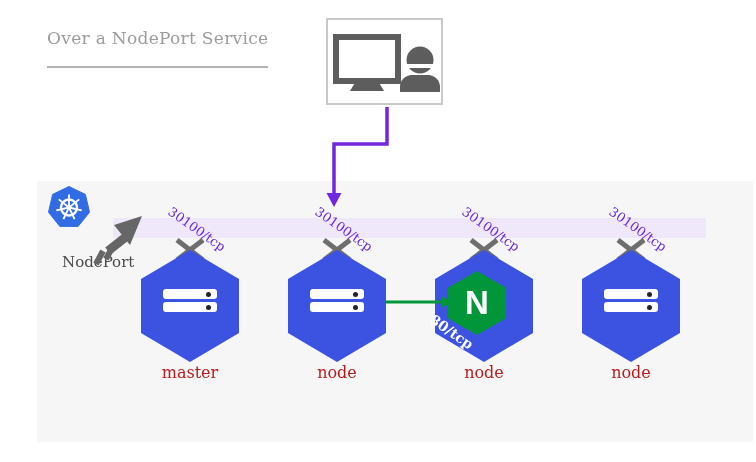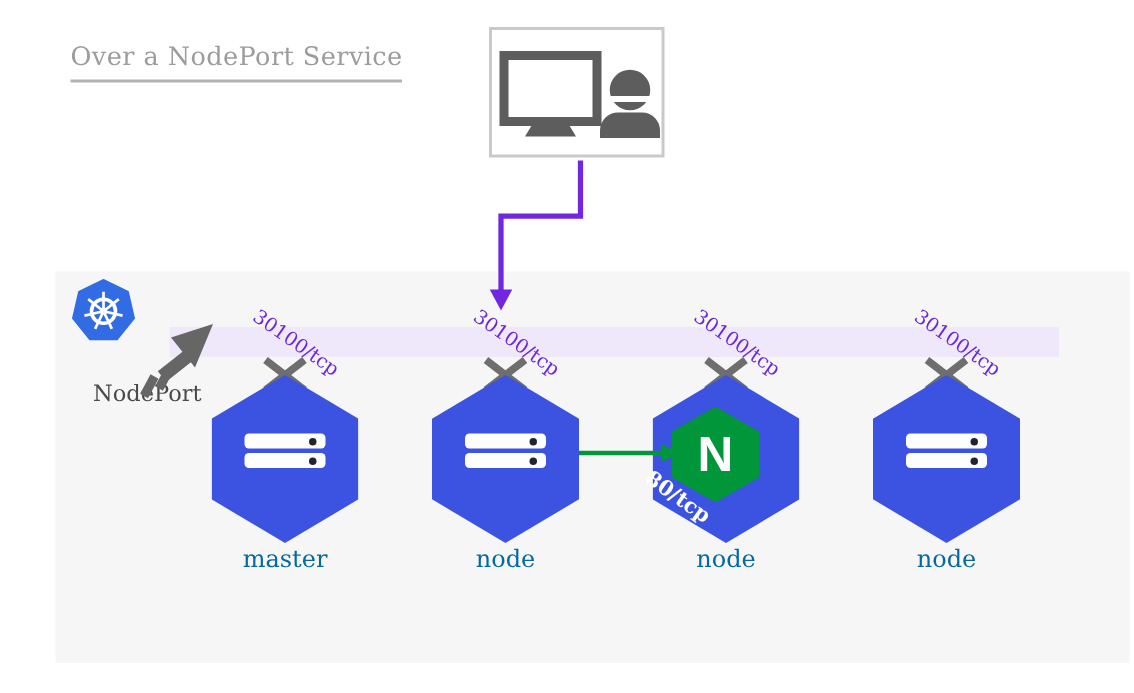--- a/index.html
+++ b/index.html
@@ -3,21 +3,21 @@
 <meta charset="utf-8">
 <style>
   html,body{margin:0;padding:0;background:#ffffff;}
   .stage{
     position:relative;width:756px;height:462px;background:#ffffff;
     font-family:"DejaVu Serif","Liberation Serif",serif;overflow:hidden;
   }
   
   .title{
     position:absolute;left:47px;top:28px;font-size:17px;color:#9c9c9c;
-    letter-spacing:.3px;border-bottom:2px solid #b3b3b3;padding-bottom:5px;
+    letter-spacing:.3px;border-bottom:2px solid #b3b3b3;padding-bottom:18px;
     font-weight:500;white-space:nowrap;
   }
   
   .panel{position:absolute;left:37px;top:181px;width:716px;height:261px;background:#f6f6f6;}
   .band{position:absolute;left:113px;top:218px;width:593px;height:20px;background:#efe8fa;}
   
   .client-box{
     position:absolute;left:326px;top:18px;width:117px;height:87px;
     background:#ffffff;border:2px solid #c9c9c9;box-sizing:border-box;
   }
@@ -37,21 +37,21 @@
   .xmark{position:absolute;top:236px;z-index:1;}
   .port-label{
     position:absolute;top:204px;font-size:13px;color:#6b28dd;white-space:nowrap;
     transform:rotate(35deg);transform-origin:0 0;z-index:3;
   }
   .srv{position:absolute;top:289px;z-index:3;}
   .bar{position:relative;width:54px;height:10px;background:#ffffff;border-radius:3px;margin-bottom:3px;}
   .bar::after{content:'';position:absolute;right:6px;top:2.5px;width:5px;height:5px;border-radius:50%;background:#1f2430;}
   .node-label{
     position:absolute;top:363px;width:98px;text-align:center;font-size:16px;
-    color:#0369a1;z-index:3;
+    color:#b91c1c;z-index:3;
   }
   
   .nginx-hex{
     position:absolute;left:448px;top:271px;width:58px;height:64px;background:#009639;
     clip-path:polygon(50% 0,100% 26%,100% 74%,50% 100%,0 74%,0 26%);z-index:3;
     display:flex;align-items:center;justify-content:center;
   }
   .nginx-n{
     font-family:"Liberation Sans","DejaVu Sans",sans-serif;font-weight:bold;
     font-size:33px;color:#ffffff;line-height:1;transform:translateY(-1px);

